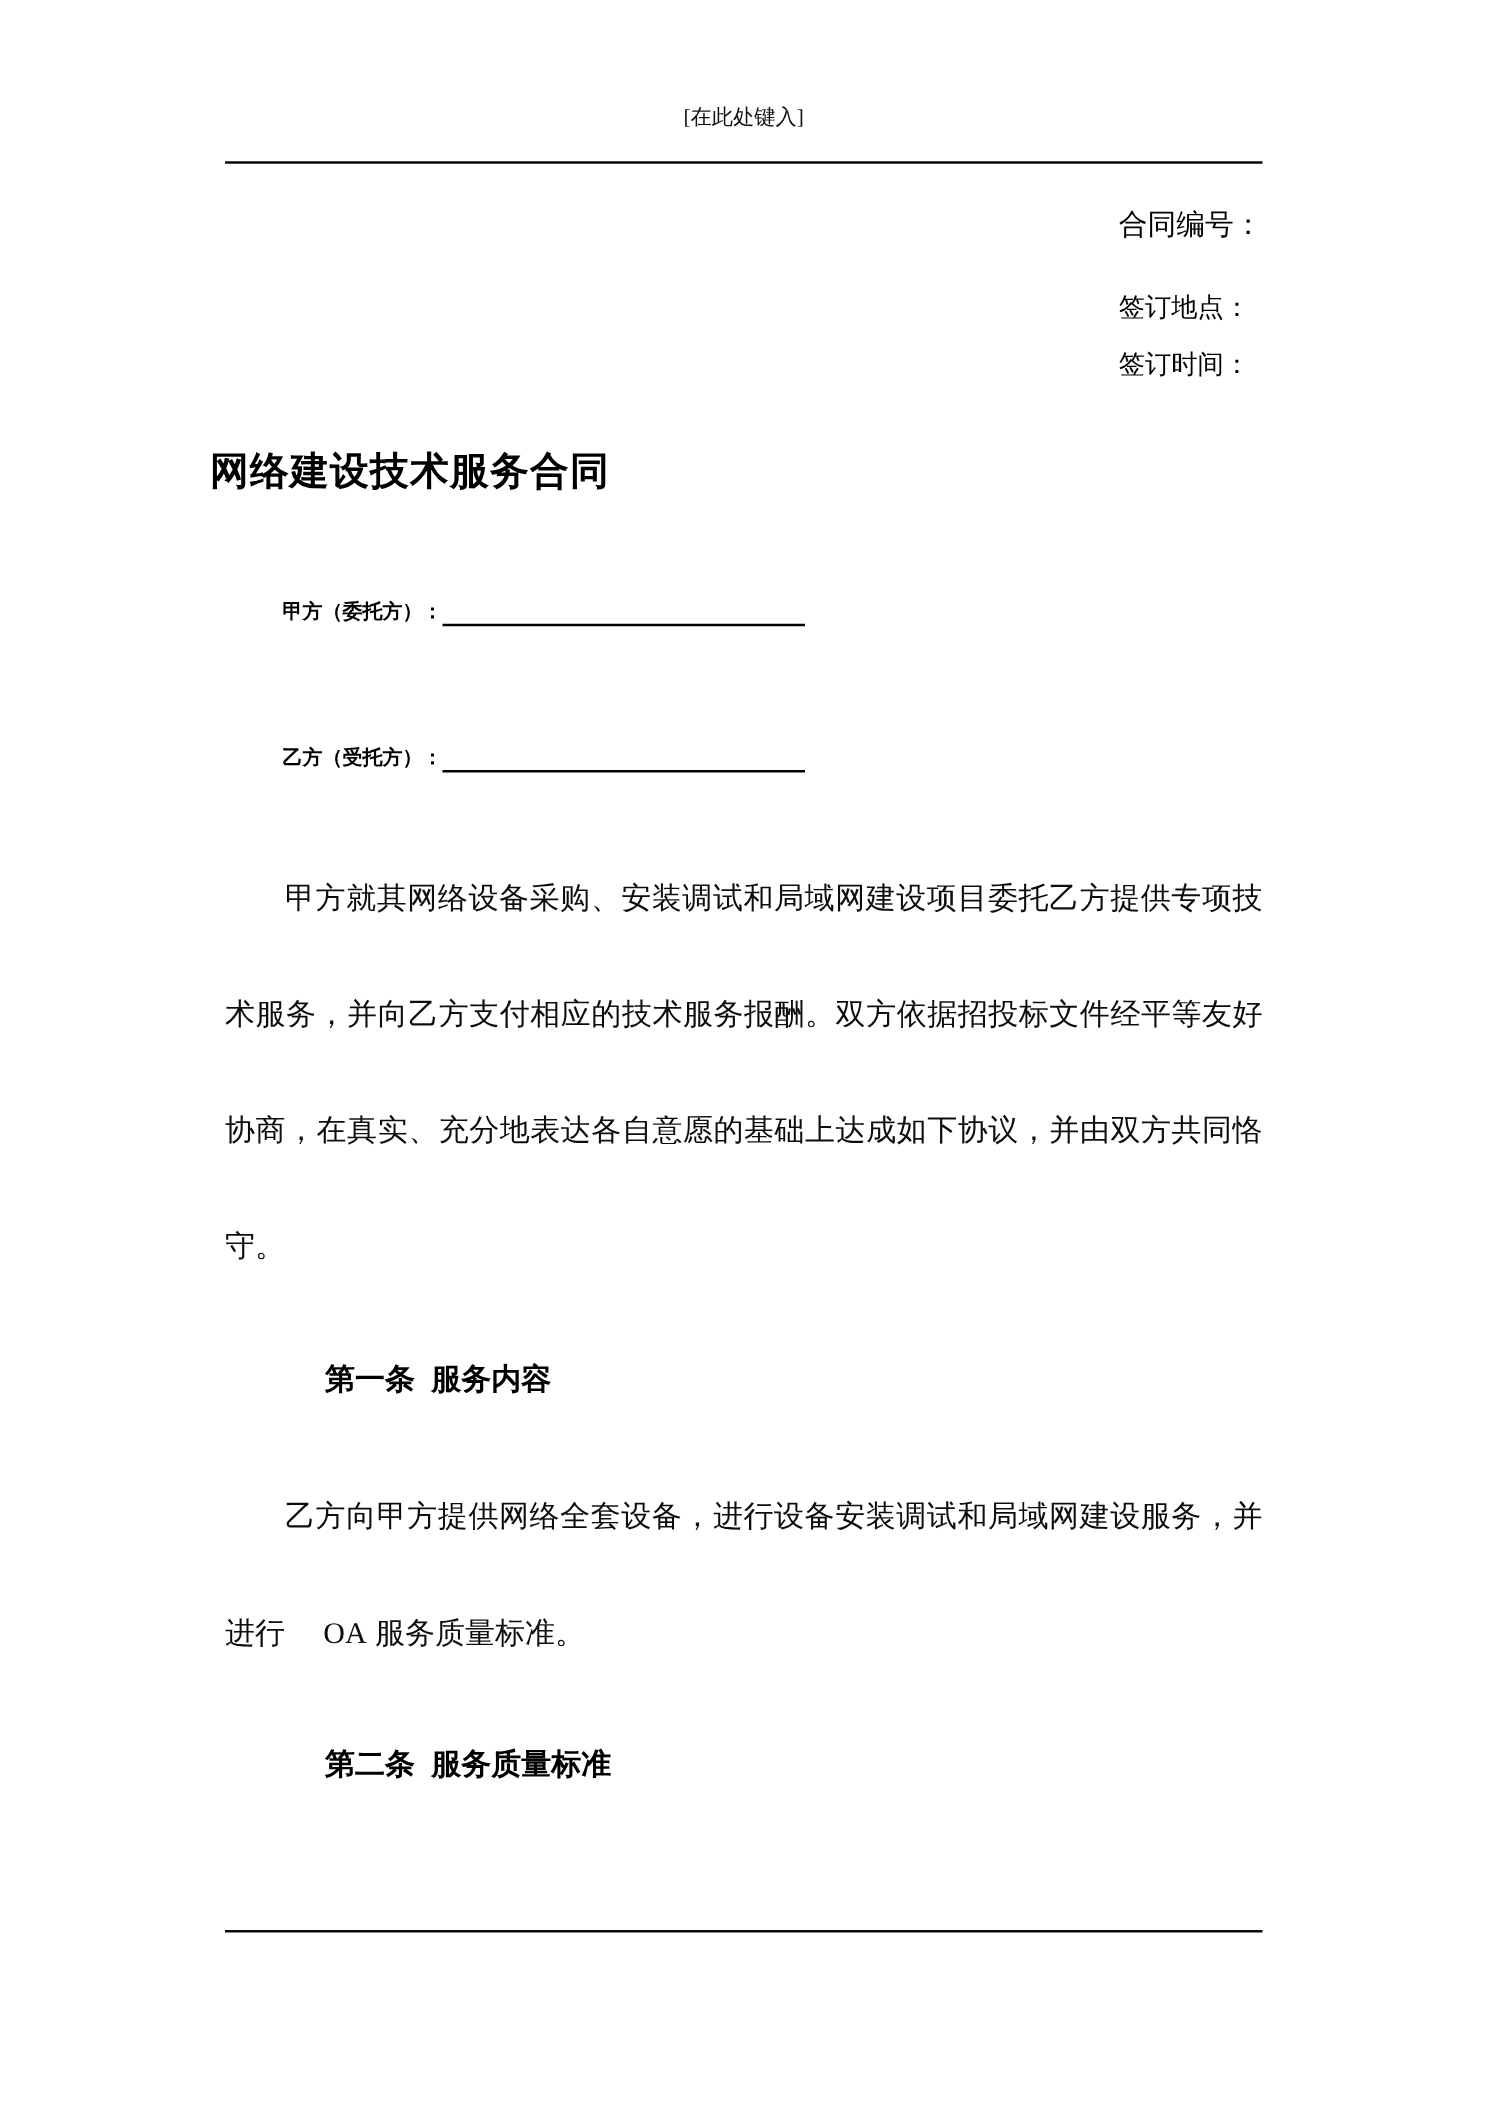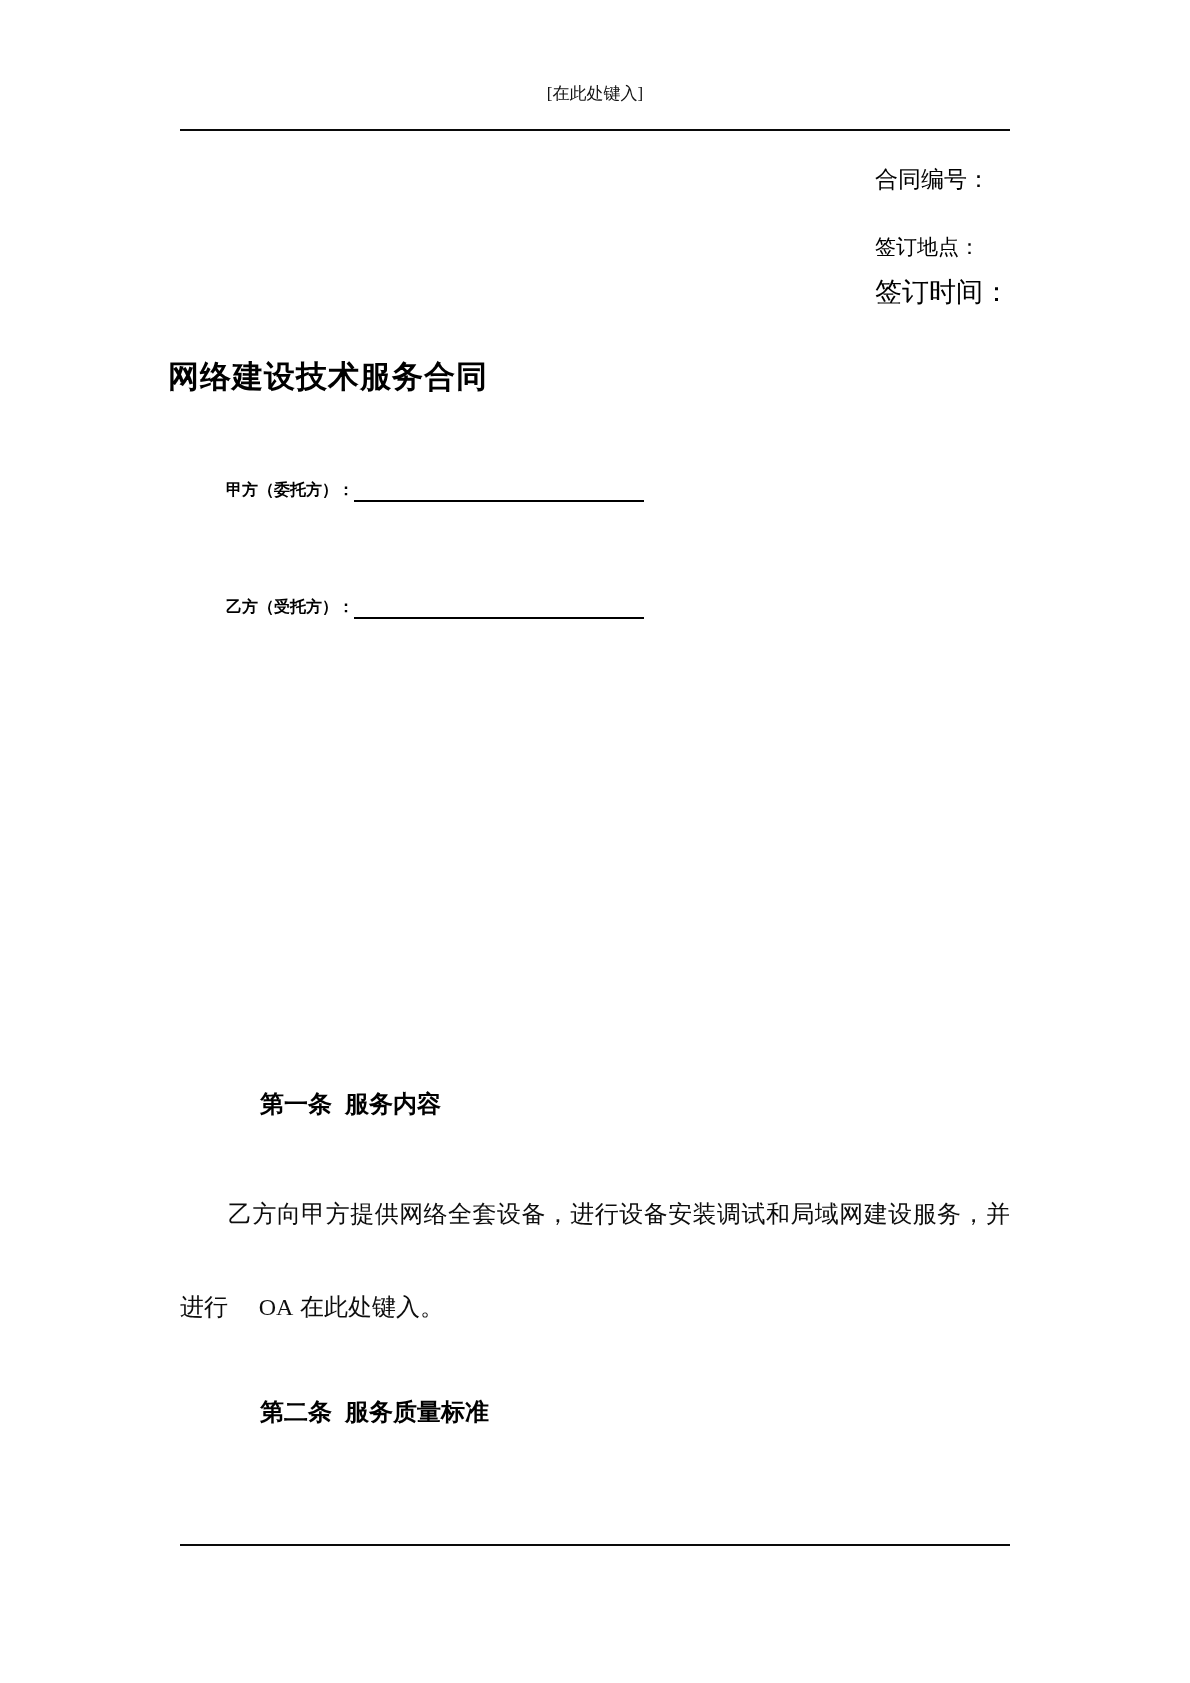--- a/index.html
+++ b/index.html
@@ -29,21 +29,21 @@
     border-top: 2px solid #0a0a0a;
   }
   
   .meta {
     position: absolute;
     top: 166px; right: 180px;
     text-align: left;
   }
   .meta-line1 { font-size: 23px; line-height: 26px; }
   .meta-line2 { font-size: 21px; line-height: 24px; margin-top: 43px; }
-  .meta-line3 { font-size: 27px; line-height: 24px; margin-top: 21px; }
+  .meta-line3 { font-size: 21px; line-height: 24px; margin-top: 21px; }
   
   .doc-title {
     position: absolute;
     top: 358px; left: 168px;
     font-size: 31px;
     line-height: 38px;
     font-weight: bold;
     letter-spacing: 1px;
   }
   
@@ -128,23 +128,24 @@
     <div class="meta-line2">签订地点：</div>
     <div class="meta-line3">签订时间：</div>
   </div>
 
   <div class="doc-title">网络建设技术服务合同</div>
 
   <div class="party-row party-a"><span>甲方（委托方）：</span><span class="blank-line"></span></div>
 
   <div class="party-row party-b"><span>乙方（受托方）：</span><span class="blank-line"></span></div>
 
+  <div class="body-para para-intro">甲方就其网络设备采购、安装调试和局域网建设项目委托乙方提供专项技术服务，并向乙方支付相应的技术服务报酬。双方依据招投标文件经平等友好协商，在真实、充分地表达各自意愿的基础上达成如下协议，并由双方共同恪守。</div>
 
   <div class="section-heading heading-1"><span class="sec-label">第一条</span><span class="sec-title">服务内容</span></div>
 
-  <div class="body-para para-s1"><span>乙方向甲方提供网络全套设备，进行设备安装调试和局域网建设服务，并进行 </span><span class="latin-serif">OA</span><span> 在此处键入。</span></div>
+  <div class="body-para para-s1"><span>乙方向甲方提供网络全套设备，进行设备安装调试和局域网建设服务，并进行 </span><span class="latin-serif">OA</span><span> 服务质量标准。</span></div>
 
   <div class="section-heading heading-2"><span class="sec-label">第二条</span><span class="sec-title">服务质量标准</span></div>
 
   <div class="ftr-rule"></div>
 
 
 </div>
 
 </body></html>

